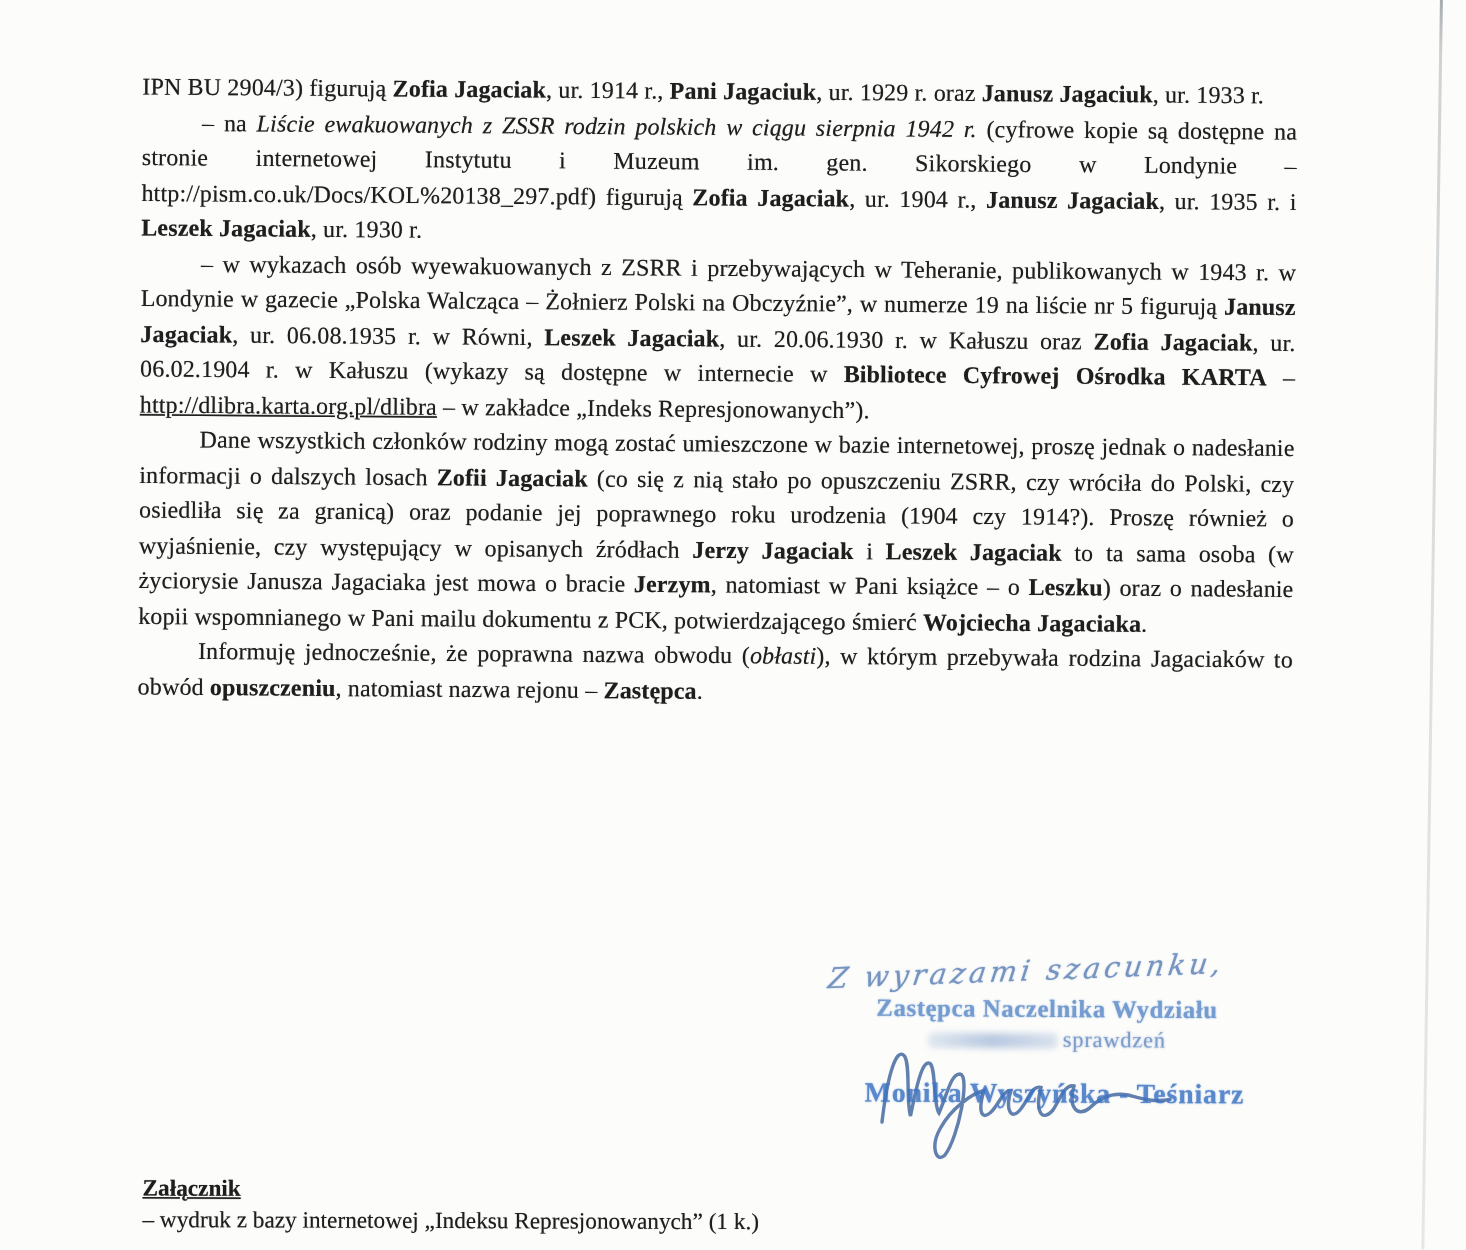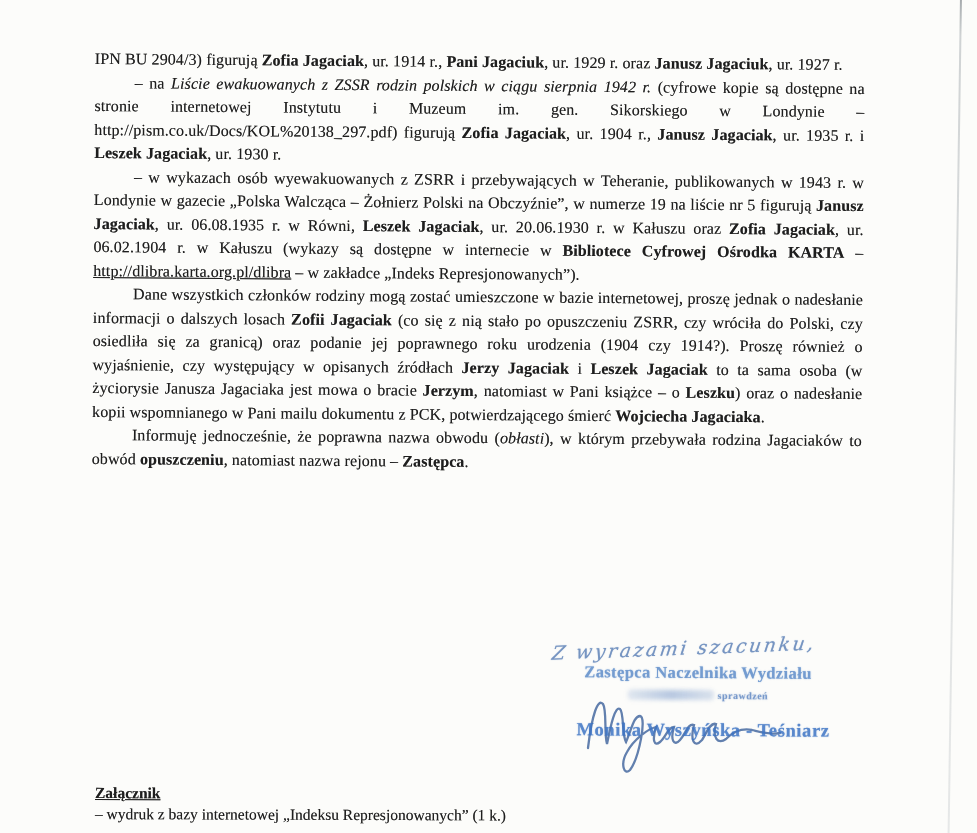--- a/index.html
+++ b/index.html
@@ -47,21 +47,21 @@
     text-shadow:0 0 1.3px rgba(79,130,197,.85);
     white-space:nowrap;
   }
   .stamp-l2{margin-top:2px;height:15px;white-space:nowrap;}
   .stamp-l2 .smudge{
     display:inline-block;width:86px;height:10px;vertical-align:middle;margin-right:4px;
     background:linear-gradient(90deg,rgba(90,130,190,.18),rgba(90,130,190,.42),rgba(90,130,190,.22));
     filter:blur(2px);border-radius:3px;
   }
   .stamp-l2 .frag{
-    font-weight:bold;font-size:10px;color:rgba(73,118,186,.55);
+    font-weight:normal;font-size:15px;color:rgba(73,118,186,.55);
     letter-spacing:.5px;text-shadow:0 0 1.5px rgba(73,118,186,.6);
     vertical-align:middle;
   }
   .stamp-name{
     position:absolute;left:0;top:84px;width:330px;text-align:center;
     font-weight:bold;font-size:18.5px;color:#3d74c4;opacity:.85;
     letter-spacing:.6px;transform:rotate(0.3deg);
     text-shadow:0 0 1.2px rgba(61,116,196,.8);
     white-space:nowrap;
   }
@@ -83,21 +83,21 @@
     transform:rotate(0.85deg);transform-origin:top center;
     filter:blur(.4px);
   }
 </style>
 </head>
 <body>
 
 <div class="sheet">
 
   <div class="text-block">
-      <p class="para"><span>IPN BU 2904/3) figurują </span><span class="b">Zofia Jagaciak</span><span>, ur. 1914 r., </span><span class="b">Pani Jagaciuk</span><span>, ur. 1929 r. oraz </span><span class="b">Janusz Jagaciuk</span><span>, ur. 1927 r.</span></p>
+      <p class="para"><span>IPN BU 2904/3) figurują </span><span class="b">Zofia Jagaciak</span><span>, ur. 1914 r., </span><span class="b">Pani Jagaciuk</span><span>, ur. 1929 r. oraz </span><span class="b">Janusz Jagaciuk</span><span>, ur. 1933 r.</span></p>
       <p class="para indent"><span>– na </span><span class="i">Liście ewakuowanych z ZSSR rodzin polskich w ciągu sierpnia 1942 r.</span><span> (cyfrowe kopie są dostępne na stronie internetowej Instytutu i Muzeum im. gen. Sikorskiego w Londynie – http://pism.co.uk/Docs/KOL%20138_297.pdf) figurują </span><span class="b">Zofia Jagaciak</span><span>, ur. 1904 r., </span><span class="b">Janusz Jagaciak</span><span>, ur. 1935 r. i </span><span class="b">Leszek Jagaciak</span><span>, ur. 1930 r.</span></p>
       <p class="para indent"><span>– w wykazach osób wyewakuowanych z ZSRR i przebywających w Teheranie, publikowanych w 1943 r. w Londynie w gazecie „Polska Walcząca – Żołnierz Polski na Obczyźnie”, w numerze 19 na liście nr 5 figurują </span><span class="b">Janusz Jagaciak</span><span>, ur. 06.08.1935 r. w Równi, </span><span class="b">Leszek Jagaciak</span><span>, ur. 20.06.1930 r. w Kałuszu oraz </span><span class="b">Zofia Jagaciak</span><span>, ur. 06.02.1904 r. w Kałuszu (wykazy są dostępne w internecie w </span><span class="b">Bibliotece Cyfrowej Ośrodka KARTA</span><span> – </span><span class="u">http://dlibra.karta.org.pl/dlibra</span><span> – w zakładce „Indeks Represjonowanych”).</span></p>
       <p class="para indent"><span>Dane wszystkich członków rodziny mogą zostać umieszczone w bazie internetowej, proszę jednak o nadesłanie informacji o dalszych losach </span><span class="b">Zofii Jagaciak</span><span> (co się z nią stało po opuszczeniu ZSRR, czy wróciła do Polski, czy osiedliła się za granicą) oraz podanie jej poprawnego roku urodzenia (1904 czy 1914?). Proszę również o wyjaśnienie, czy występujący w opisanych źródłach </span><span class="b">Jerzy Jagaciak</span><span> i </span><span class="b">Leszek Jagaciak</span><span> to ta sama osoba (w życiorysie Janusza Jagaciaka jest mowa o bracie </span><span class="b">Jerzym</span><span>, natomiast w Pani książce – o </span><span class="b">Leszku</span><span>) oraz o nadesłanie kopii wspomnianego w Pani mailu dokumentu z PCK, potwierdzającego śmierć </span><span class="b">Wojciecha Jagaciaka</span><span>.</span></p>
       <p class="para indent"><span>Informuję jednocześnie, że poprawna nazwa obwodu (</span><span class="i">obłasti</span><span>), w którym przebywała rodzina Jagaciaków to obwód </span><span class="b">opuszczeniu</span><span>, natomiast nazwa rejonu – </span><span class="b">Zastępca</span><span>.</span></p>
     </div>
 
   <div class="sig-block">
     <div class="closing">Z wyrazami szacunku,</div>
 
     <div class="stamp">

